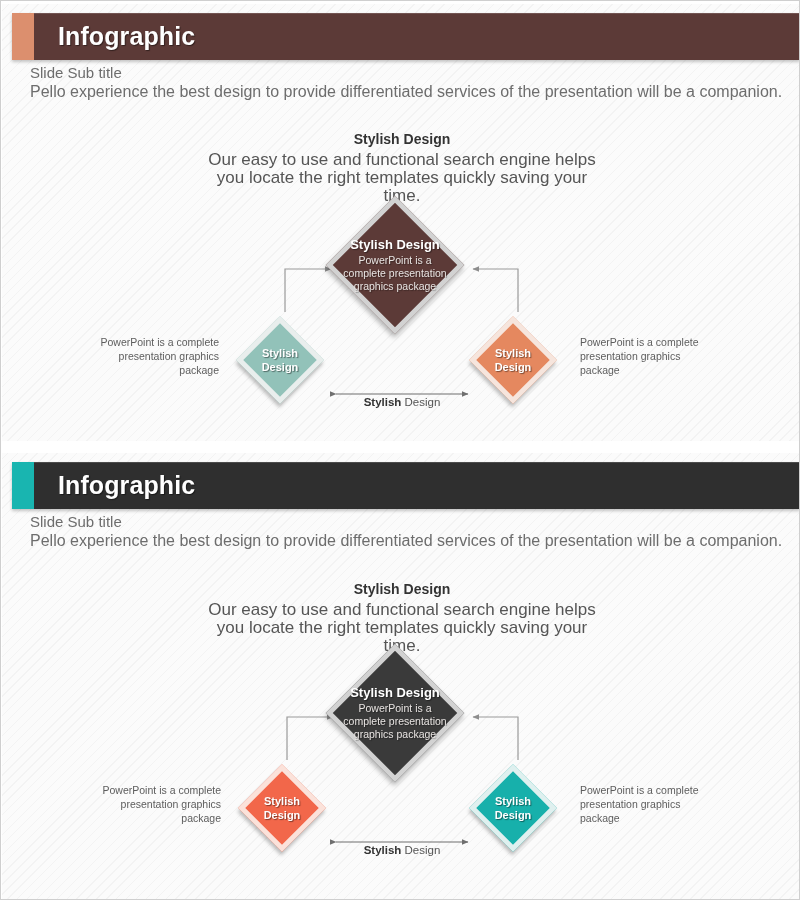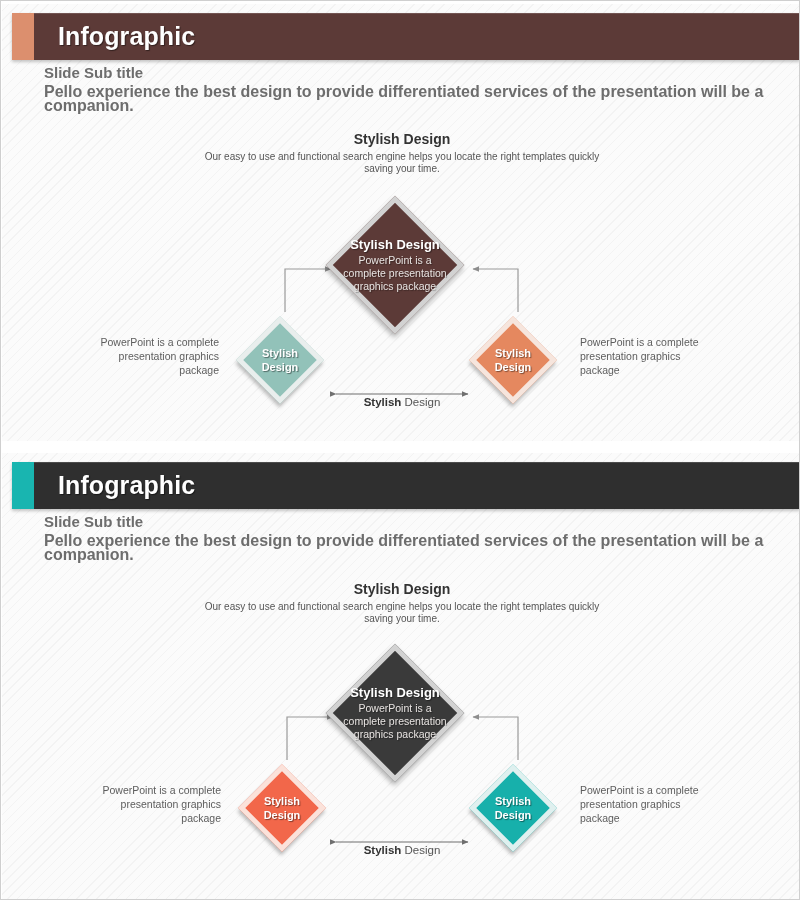--- a/index.html
+++ b/index.html
@@ -75,23 +75,22 @@
     color: #ffffff;
     font-size: 25px;
     font-weight: bold;
     letter-spacing: 0.1px;
     text-shadow: 1px 1px 1px rgba(0,0,0,0.45);
   }
 
   
   .subblock {
     position: absolute;
-    left: 42px;
+    left: 28px;
     top: 60px;
-    font-weight: bold;
   }
   .sub-title {
     font-size: 15px;
     color: #6d6d6d;
     line-height: 18px;
     margin-bottom: 3px;
   }
   .sub-desc {
     font-size: 16px;
     color: #6d6d6d;
@@ -106,23 +105,23 @@
     text-align: center;
   }
   .dia-head-title {
     font-size: 14px;
     font-weight: bold;
     color: #333333;
     line-height: 18px;
     margin-bottom: 3px;
   }
   .dia-head-desc {
-    font-size: 10px;
+    font-size: 17px;
     color: #555555;
-    line-height: 12px;
+    line-height: 18px;
   }
 
   
   .diagram {
     position: absolute;
     left: 0;
     top: 0;
     width: 798px;
     height: 100%;
   }

